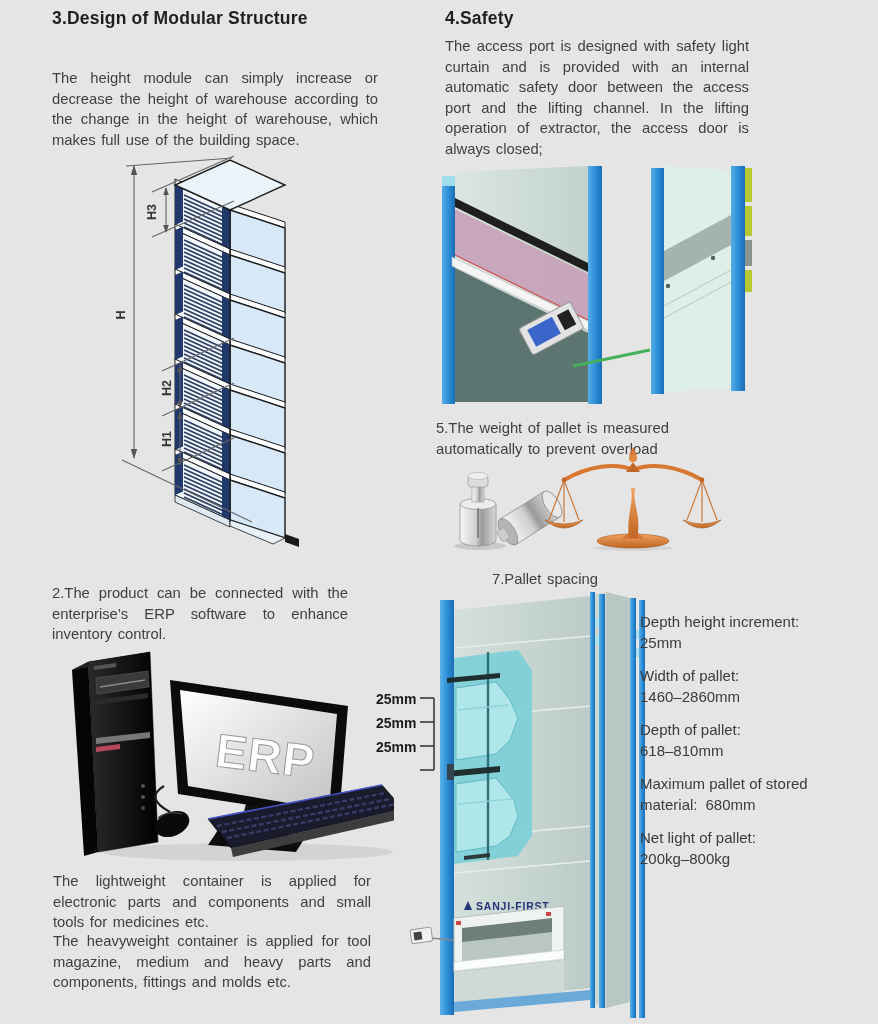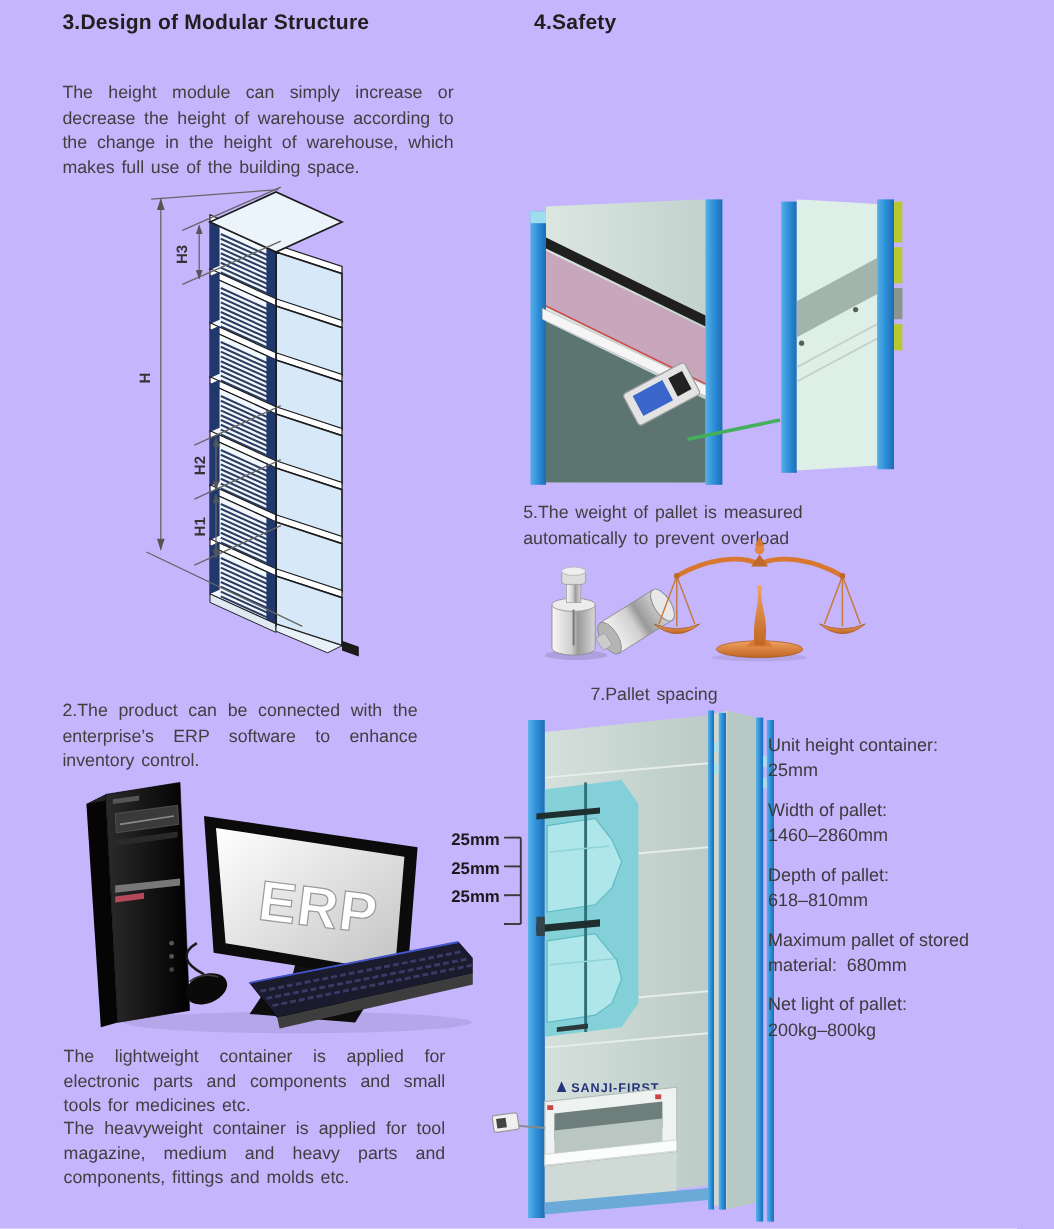--- a/index.html
+++ b/index.html
@@ -1,16 +1,16 @@
 <!DOCTYPE html>
 <html><head>
 <meta charset="utf-8">
 <style>
   html,body{margin:0;padding:0;background:#fff;}
-  .page{position:relative;width:878px;height:1024px;background:#c4b5fd;overflow:hidden;
+  .page{position:relative;width:878px;height:1024px;background:#e5e5e5;overflow:hidden;
         font-family:"Liberation Sans", sans-serif;color:#3b3b3b;}
   .abs{position:absolute;}
   .heading{font-size:17.5px;font-weight:bold;color:#1f1f1f;letter-spacing:.2px;}
   .body-text{font-size:14.8px;line-height:20.6px;text-align:justify;color:#3f3f3f;
              word-spacing:1.5px;}
   .plain{text-align:left;}
   .specs{font-size:15px;line-height:21px;color:#3b3b3b;}
   .spec-item{margin-bottom:12px;}
   .spec-item.stacked .spec-value{display:block;margin-left:0;}
   .spec-item.inline .spec-value{margin-left:8px;}
@@ -87,20 +87,21 @@
     </g>
     <g font-size="12.5" font-weight="bold" fill="#333" text-anchor="middle">
       <text transform="translate(33,165) rotate(-90)">H</text>
       <text transform="translate(64,62) rotate(-90)">H3</text>
       <text transform="translate(79,238) rotate(-90)">H2</text>
       <text transform="translate(79,289) rotate(-90)">H1</text>
     </g>
   </svg>
 
   <div class="abs heading" style="left:445px;top:8px;width:300px;">4.Safety</div>
+  <div class="abs body-text" style="left:445px;top:36px;width:304px;">The access port is designed with safety light curtain and is provided with an internal automatic safety door between the access port and the lifting channel. In the lifting operation of extractor, the access door is always closed;</div>
 
   <svg class="abs" style="left:438px;top:166px;" width="324" height="244" viewBox="0 0 324 244">
     <defs>
       <linearGradient id="pnl" x1="0" y1="0" x2="1" y2="0">
         <stop offset="0" stop-color="#dbe6e1"></stop>
           <stop offset="1" stop-color="#c2d2cc"></stop>
       </linearGradient>
       <linearGradient id="blu" x1="0" y1="0" x2="1" y2="0">
         <stop offset="0" stop-color="#55aee6"></stop>
           <stop offset=".5" stop-color="#2e8fd8"></stop>
@@ -336,21 +337,21 @@
       <line x1="62" y1="350" x2="86" y2="352" stroke="#888888" stroke-width="1.6"></line>
       <g transform="translate(42,342) rotate(-8)">
         <rect x="0" y="0" width="21" height="14" rx="2" fill="#f0f0f0" stroke="#999999"></rect>
         <rect x="3" y="3" width="8" height="8" fill="#444444"></rect>
       </g>
     </g>
   </svg>
 
   <div class="abs specs" style="left:640px;top:611px;width:238px;">
     <div class="spec-item stacked">
-      <span class="spec-label">Unit height container:</span><span class="spec-value">25mm</span>
+      <span class="spec-label">Depth height increment:</span><span class="spec-value">25mm</span>
     </div>
     <div class="spec-item stacked">
       <span class="spec-label">Width of pallet:</span><span class="spec-value">1460–2860mm</span>
     </div>
     <div class="spec-item stacked">
       <span class="spec-label">Depth of pallet:</span><span class="spec-value">618–810mm</span>
     </div>
     <div class="spec-item inline">
       <span class="spec-label">Maximum pallet of stored material:</span><span class="spec-value">680mm</span>
     </div>

